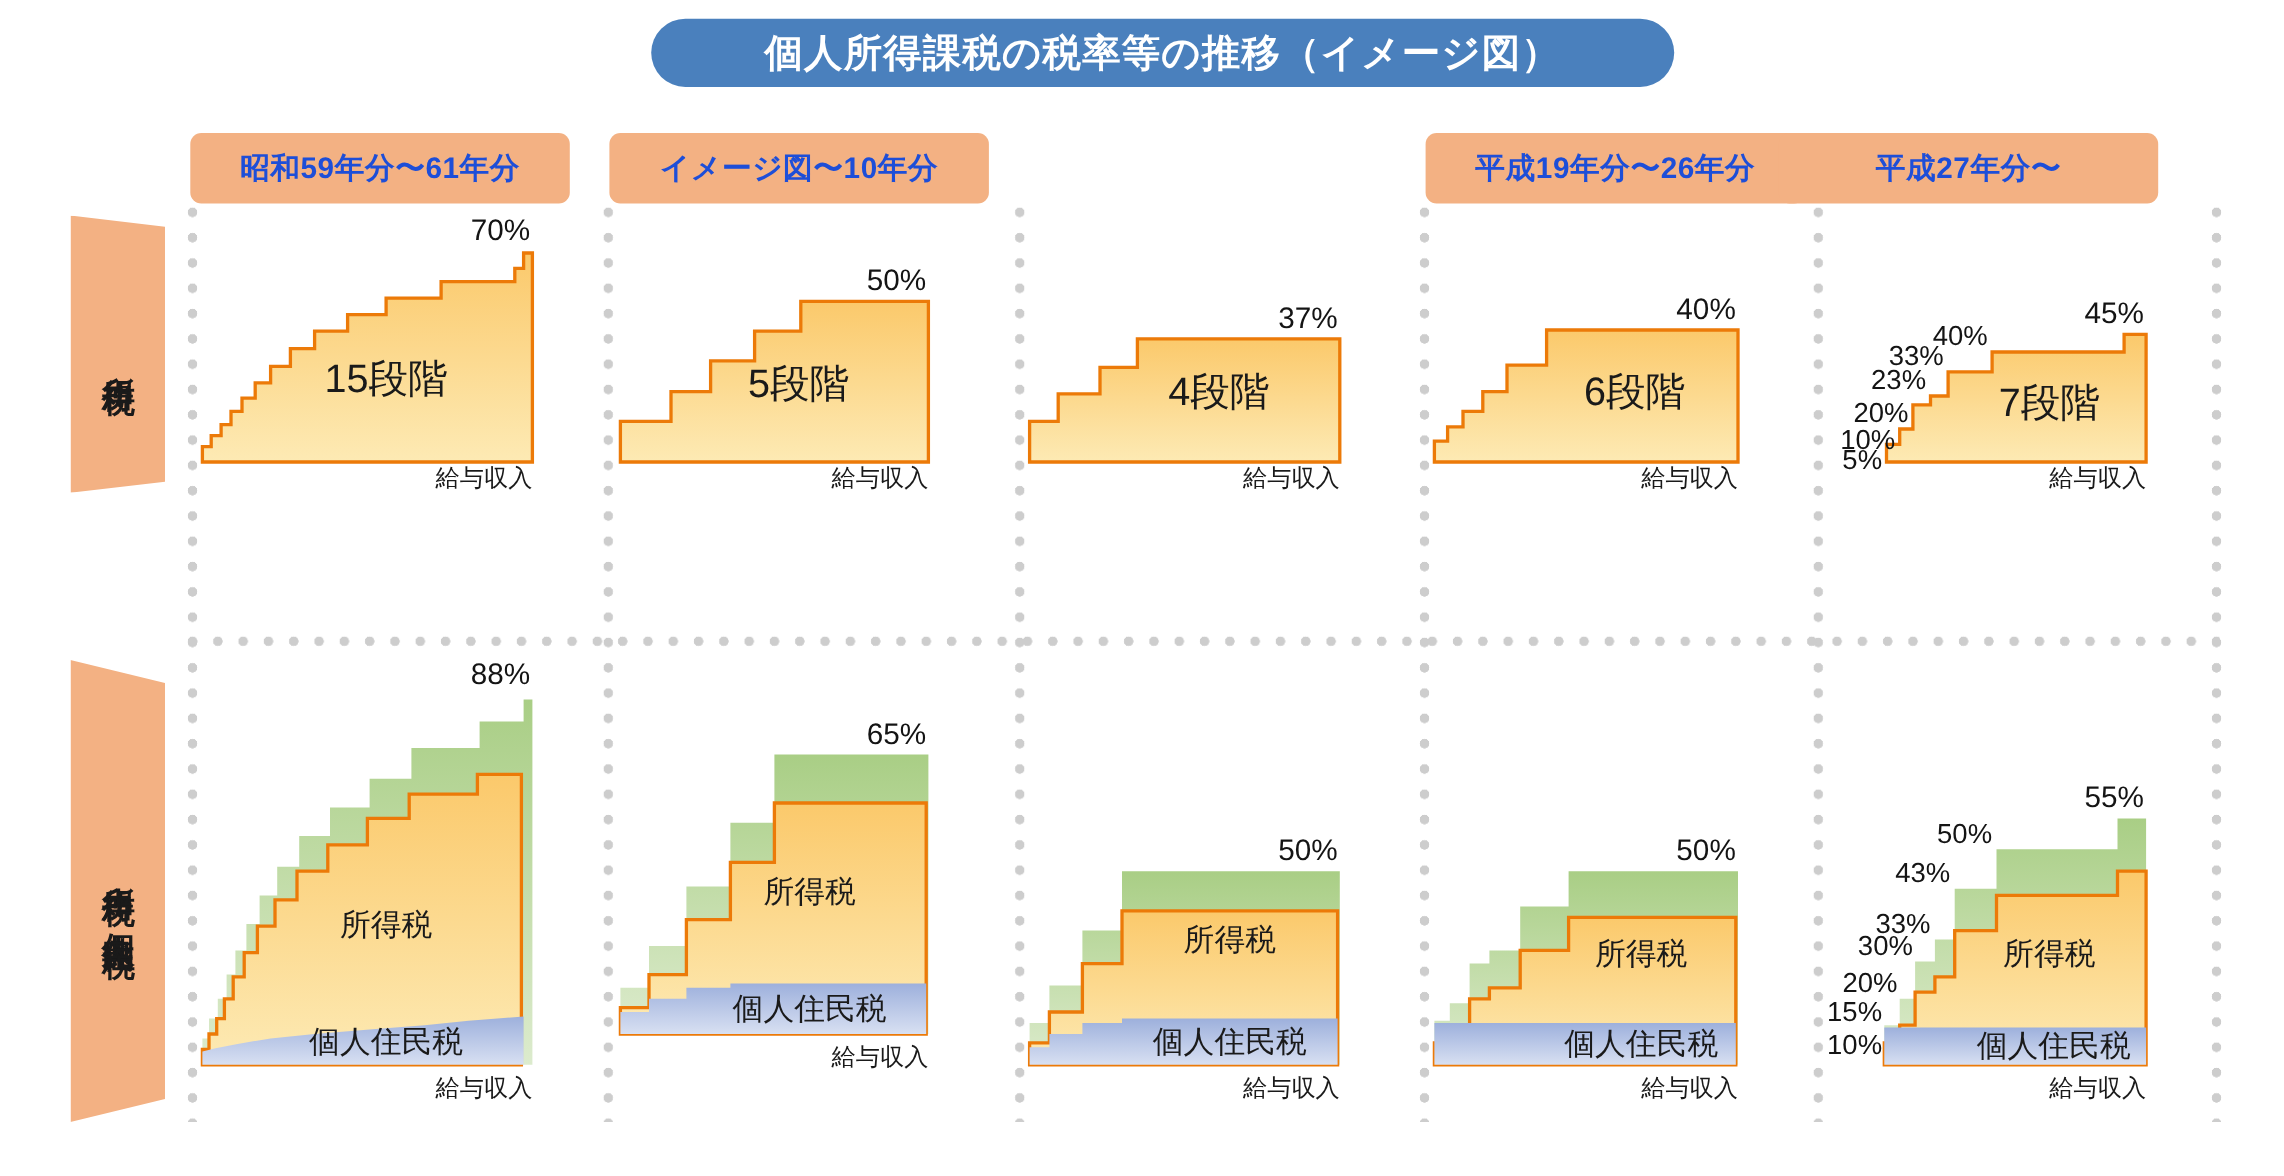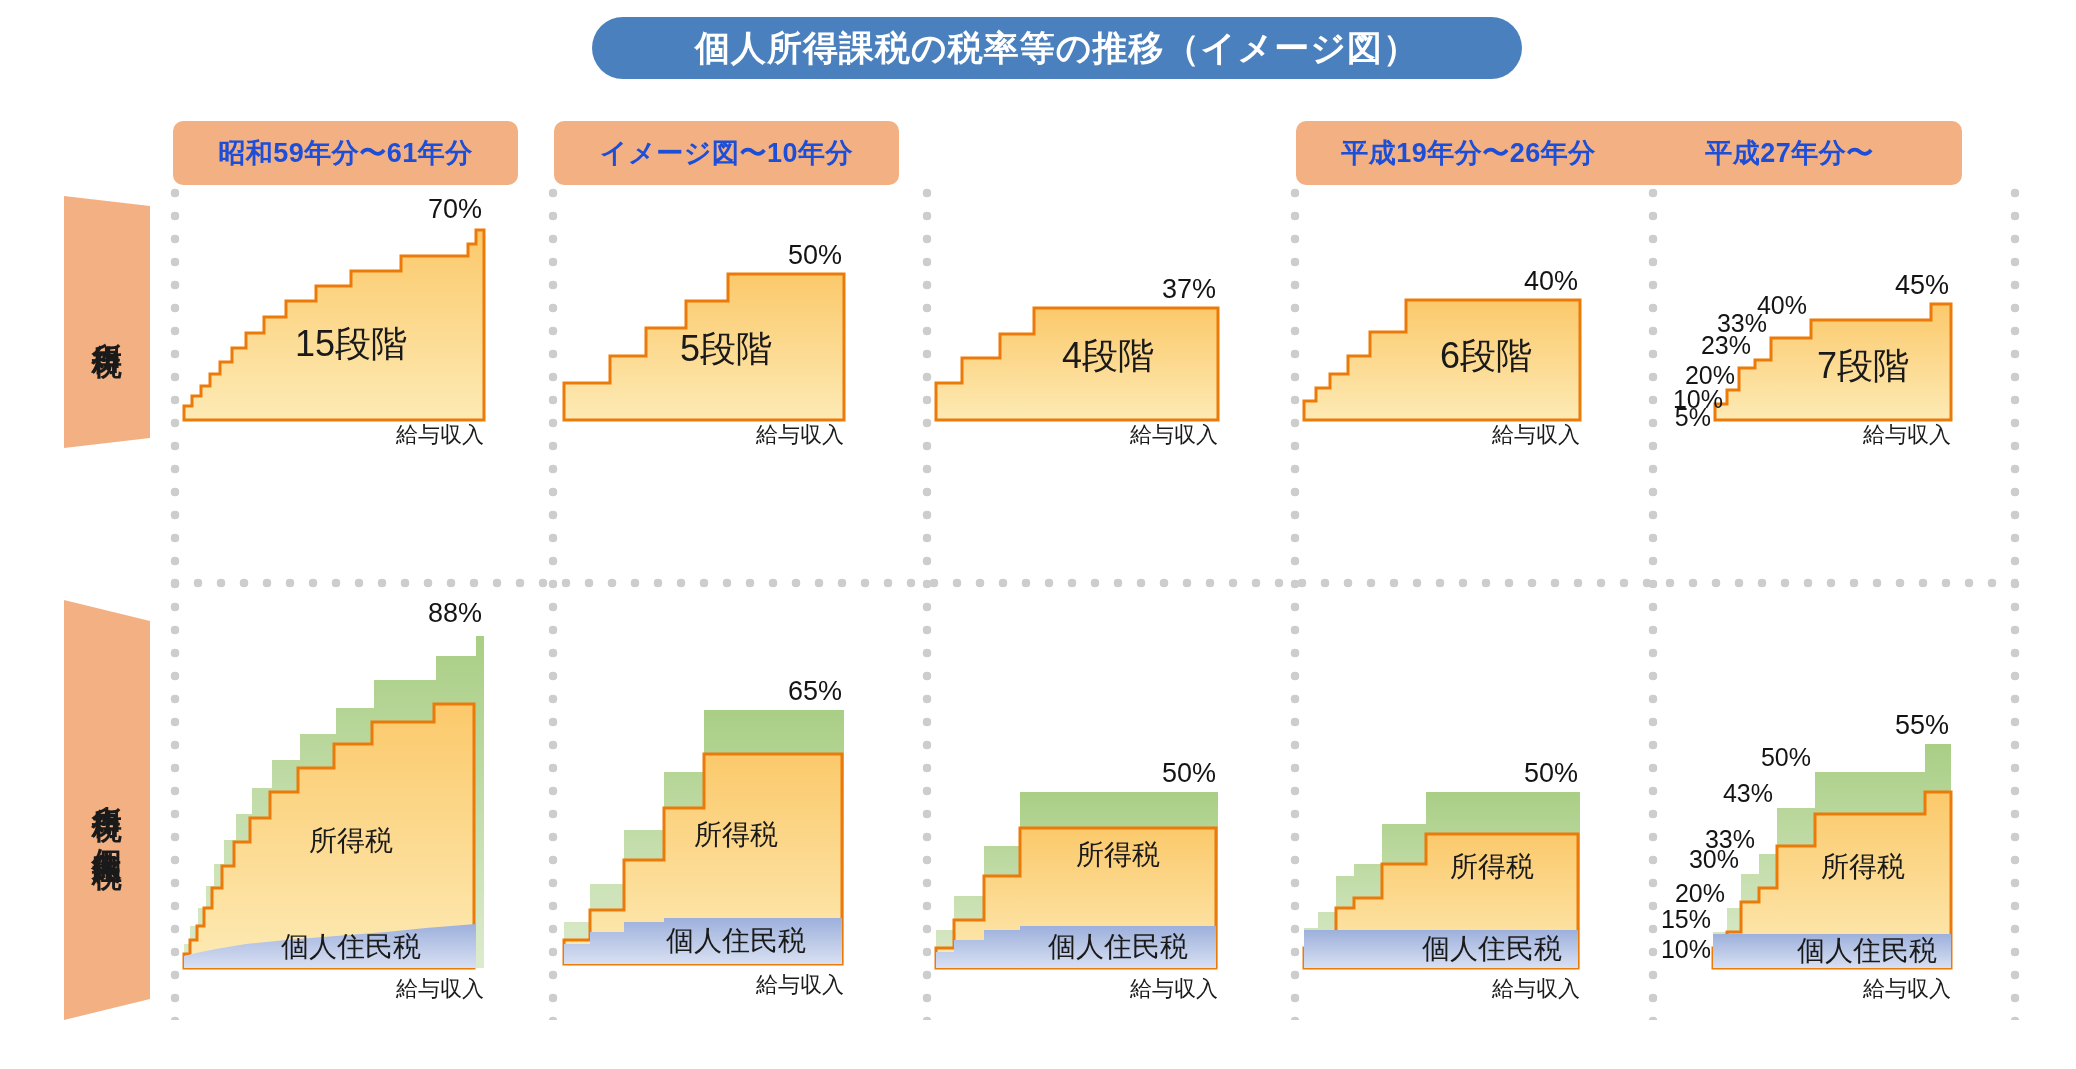--- a/index.html
+++ b/index.html
@@ -265,21 +265,21 @@
 
       <path d="M 8,372 L 8,360 L 20,357 L 40,353 L 70,348 L 110,344 L 160,340 L 210,336 L 250,332
            L 300,328 L 300,372 Z" fill="url(#gBlue1)" stroke="none"></path>
       <text class="pct-label" x="306" y="26" text-anchor="end">88%</text>
       <text class="area-label" x="175" y="254" text-anchor="middle">所得税</text>
       <text class="area-label" x="175" y="360" text-anchor="middle">個人住民税</text>
       <text class="axis-label" x="308" y="400" text-anchor="end">給与収入</text>
     </svg>
   </div>
 
-  <div class="chart-cell" style="left:556px; top:592px;">
+  <div class="chart-cell" style="left:556px; top:568px;">
     <svg width="370" height="420" viewBox="0 0 370 420">
       <defs>
         <linearGradient id="gGreen2" x1="0" y1="0" x2="0" y2="1">
           <stop offset="0%" stop-color="#a9ce85"></stop>
             <stop offset="100%" stop-color="#dcebcd"></stop>
         </linearGradient>
         <linearGradient id="gOrangeB2" x1="0" y1="0" x2="0" y2="1">
           <stop offset="0%" stop-color="#fbc96b"></stop>
             <stop offset="100%" stop-color="#fdeab4"></stop>
         </linearGradient>

